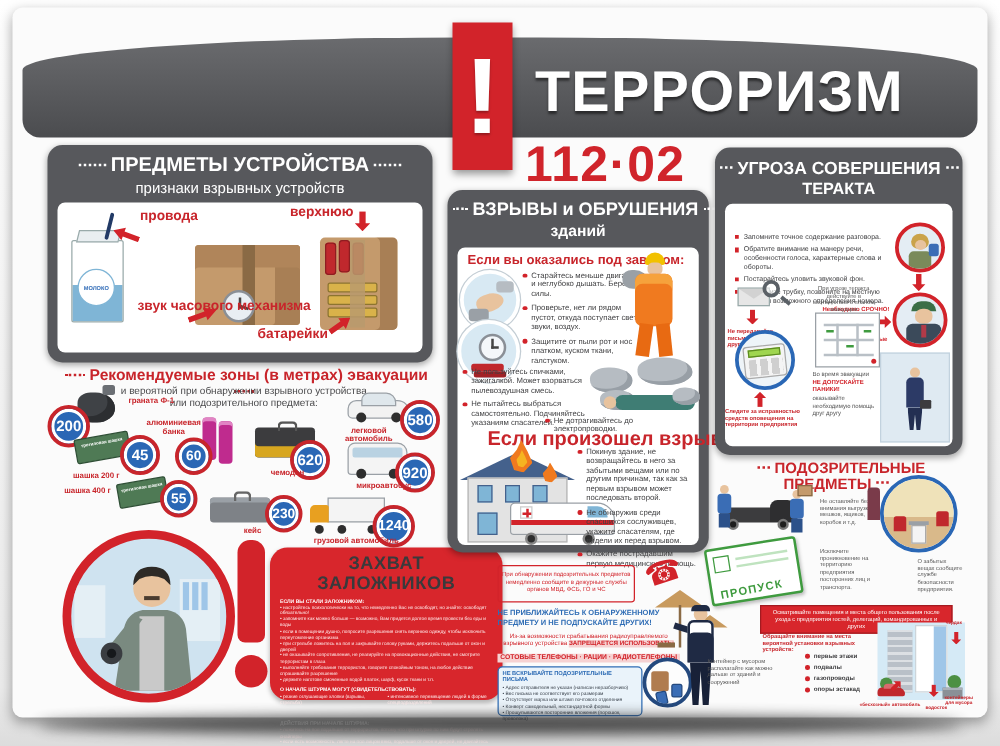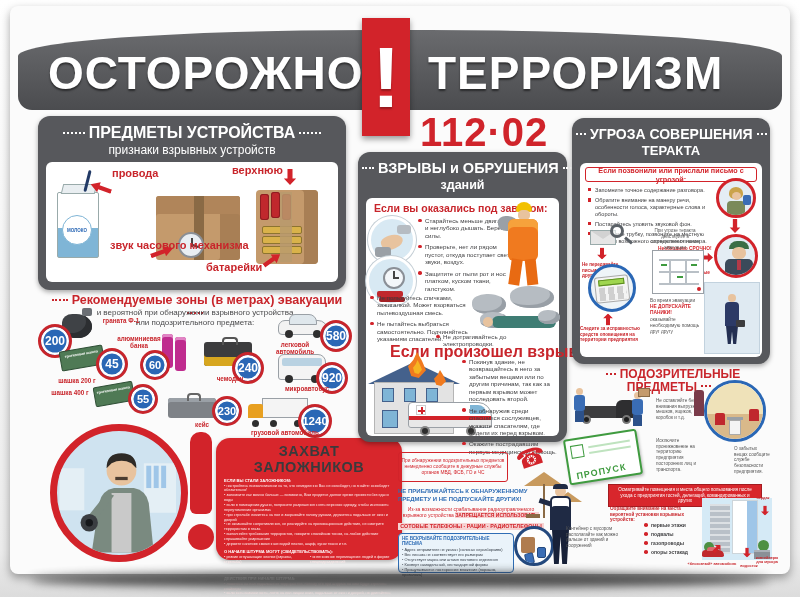--- a/index.html
+++ b/index.html
@@ -189,21 +189,20 @@
   .bluebag{position:absolute;width:9px;height:11px;background:#3a6db5;border-radius:2px;border:1px solid #24497e;}
   .magcirc{position:absolute;border-radius:50%;background:#fdfdfd;border:3px solid #24497e;overflow:hidden;}
 </style>
 </head>
 <body>
 
 <div class="canvas">
   <div class="poster">
 
     <div class="band"></div>
-    <div class="band-title" style="left:38px;top:40px;">ОСТОРОЖНО</div>
     <div class="band-title" style="left:418px;top:40px;">ТЕРРОРИЗМ</div>
     <div class="bang-banner">
       <span class="mark">!</span>
     </div>
     <div class="phone">112·02</div>
 
     <div class="panel" style="left:28px;top:110px;width:308px;height:174px;"></div>
     <div class="ph" style="left:28px;top:118px;width:308px;font-size:16px;"><span class="dts"></span><span>ПРЕДМЕТЫ УСТРОЙСТВА</span><span class="dts"></span></div>
     <div class="ph" style="left:28px;top:137px;width:308px;font-size:12px;font-weight:normal;">признаки взрывных устройств</div>
     <div class="pw" style="left:36px;top:156px;width:292px;height:120px;"></div>
@@ -253,21 +252,21 @@
 
     <div class="zl" style="left:106px;top:330px;width:46px;">алюминиевая банка</div>
     <div class="cans" style="left:152px;top:328px;"></div>
     <div class="zc" style="left:130px;top:344px;width:30px;height:30px;font-size:11px;">60</div>
 
     <div class="tntblk" style="left:84px;top:378px;width:40px;">тротиловая шашка</div>
     <div class="zc" style="left:118px;top:378px;width:30px;height:30px;font-size:11px;">55</div>
     <div class="zl" style="left:38px;top:384px;width:44px;">шашка 400 г</div>
 
     <div class="suitcase" style="left:194px;top:336px;"></div>
-    <div class="zc" style="left:222px;top:346px;width:32px;height:32px;font-size:12px;">240</div>
+    <div class="zc" style="left:222px;top:346px;width:32px;height:32px;font-size:12px;">620</div>
     <div class="zl" style="left:198px;top:370px;width:44px;">чемодан</div>
 
     <div class="kase" style="left:158px;top:392px;"></div>
     <div class="zc" style="left:202px;top:390px;width:30px;height:30px;font-size:11px;">230</div>
     <div class="zl" style="left:172px;top:416px;width:40px;">кейс</div>
 
     <div class="car" style="left:268px;top:314px;">
         <div class="w1"></div>
         <div class="w2"></div>
       </div>
@@ -440,21 +439,20 @@
         <div class="cap"></div>
         <div class="bd"></div>
         <div class="lg"></div>
     </div>
 
     <div class="panel" style="left:562px;top:112px;width:198px;height:246px;"></div>
     <div class="ph" style="left:562px;top:137px;width:198px;font-size:13px;">ТЕРАКТА</div>
     <div class="ph" style="left:562px;top:120px;width:198px;font-size:14px;"><span class="dts" style="width:10px;"></span><span>УГРОЗА СОВЕРШЕНИЯ</span><span class="dts" style="width:10px;"></span></div>
     <div class="pw" style="left:570px;top:157px;width:182px;height:194px;"></div>
 
-    <div class="rbox" style="left:575px;top:161px;width:172px;height:15px;font-size:7.2px;">Если позвонили или прислали письмо с угрозой:</div>
     <div class="abs" style="left:578px;top:181px;width:128px;">
       <div class="tb">Запомните точное содержание разговора.</div>
       <div class="tb">Обратите внимание на манеру речи, особенности голоса, характерные слова и обороты.</div>
       <div class="tb">Постарайтесь уловить звуковой фон.</div>
       <div class="tb">Не кладите трубку, позвоните на местную АТС для возможного определения номера.</div>
     </div>
 
     <div class="pcirc" style="left:706px;top:172px;width:40px;height:40px;">
       <div class="abs" style="left:10px;top:6px;width:14px;height:12px;background:#caa34a;border-radius:50% 50% 40% 40%;"></div>
       <div class="abs" style="left:13px;top:11px;width:9px;height:8px;background:#e8c39e;border-radius:50%;"></div>

